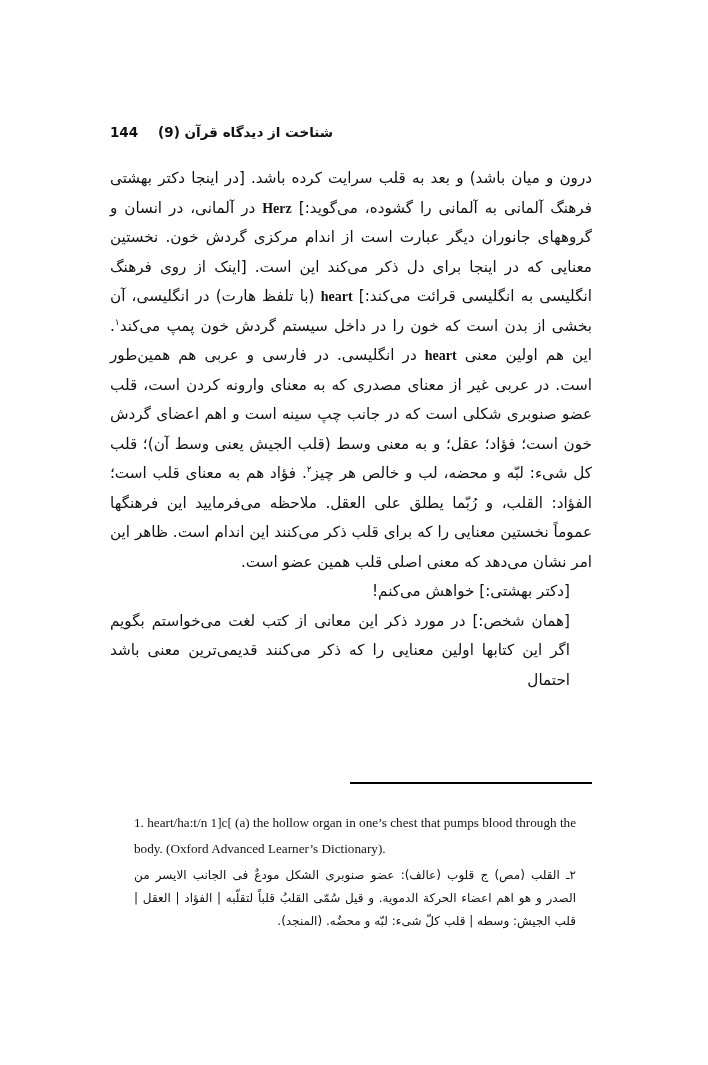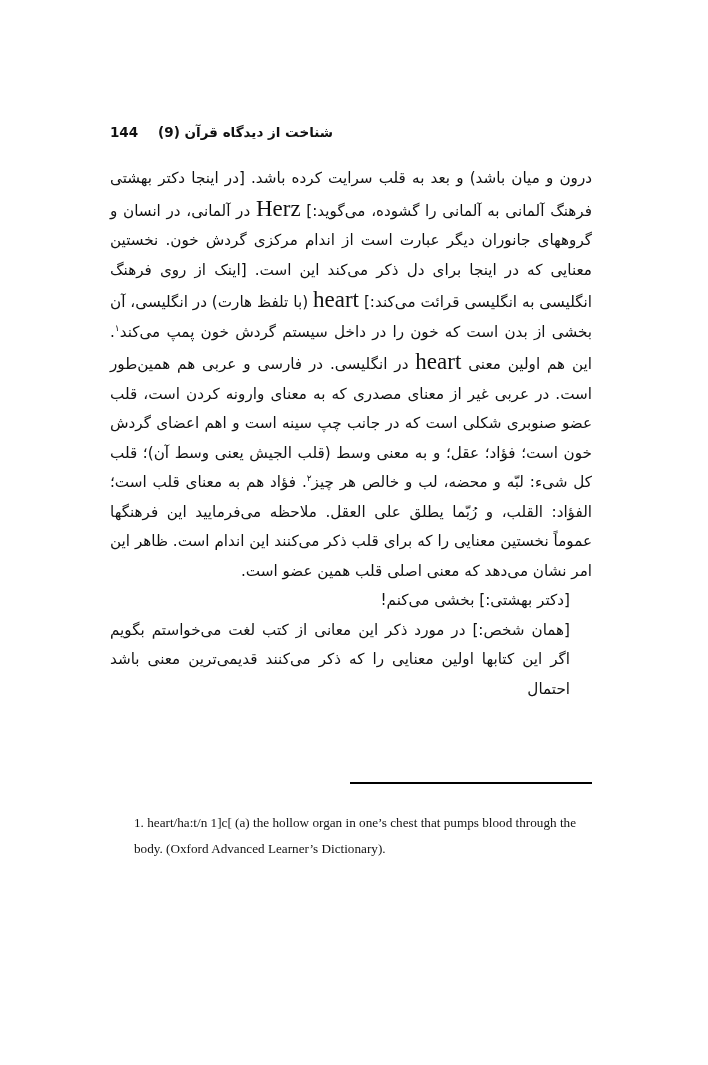--- a/index.html
+++ b/index.html
@@ -13,21 +13,21 @@
     direction: rtl; display: flex; align-items: center; gap: 20px;
     font-family: "DejaVu Sans", sans-serif; font-weight: bold; font-size: 13.5px;
   }
   .body-text {
     position: absolute; top: 164px; left: 110px; width: 482px;
     direction: rtl; text-align: justify; text-align-last: right;
     font-family: "DejaVu Sans", sans-serif; font-size: 15.2px; line-height: 29.5px;
   }
   .body-text p { margin: 0; }
   .body-text .indent { padding-right: 22px; text-align-last: right; }
-  .body-text b.latin { font-family: "Liberation Serif", serif; font-weight: normal; font-size: 23px; }
+  .body-text b.latin { font-family: "Liberation Serif", serif; font-weight: bold; font-size: 14px; }
   sup { font-size: 9px; vertical-align: super; line-height: 0; }
   .rule {
     position: absolute; top: 782px; left: 350px; width: 242px; height: 0;
     border-top: 2px solid #000;
   }
   .fn-en {
     position: absolute; top: 794px; left: 118px; width: 474px;
     direction: ltr; text-align: justify;
     font-family: "Liberation Serif", serif; font-size: 13.2px; line-height: 26px;
   }
@@ -43,24 +43,27 @@
 
 <div class="page">
 
   <div class="header">
     <span>شناخت از دیدگاه قرآن (9)</span>
     <span>144</span>
   </div>
 
   <div class="body-text">
     <p><span>درون و میان باشد) و بعد به قلب سرایت کرده باشد. [در اینجا دکتر بهشتی فرهنگ آلمانی به آلمانی را گشوده، می‌گوید:] </span><b class="latin">Herz</b><span> در آلمانی، در انسان و گروههای جانوران دیگر عبارت است از اندام مرکزی گردش خون. نخستین معنایی که در اینجا برای دل ذکر می‌کند این است. [اینک از روی فرهنگ انگلیسی به انگلیسی قرائت می‌کند:] </span><b class="latin">heart</b><span> (با تلفظ هارت) در انگلیسی، آن بخشی از بدن است که خون را در داخل سیستم گردش خون پمپ می‌کند</span><sup>۱</sup><span>. این هم اولین معنی </span><b class="latin">heart</b><span> در انگلیسی. در فارسی و عربی هم همین‌طور است. در عربی غیر از معنای مصدری که به معنای وارونه کردن است، قلب عضو صنوبری شکلی است که در جانب چپ سینه است و اهم اعضای گردش خون است؛ فؤاد؛ عقل؛ و به معنی وسط (قلب الجیش یعنی وسط آن)؛ قلب کل شیء: لبّه و محضه، لب و خالص هر چیز</span><sup>۲</sup><span>. فؤاد هم به معنای قلب است؛ الفؤاد: القلب، و رُبّما یطلق علی العقل. ملاحظه می‌فرمایید این فرهنگها عموماً نخستین معنایی را که برای قلب ذکر می‌کنند این اندام است. ظاهر این امر نشان می‌دهد که معنی اصلی قلب همین عضو است.</span></p>
-    <p class="indent">[دکتر بهشتی:] بخشی می‌کنم!</p>
+    <p class="indent">[دکتر بهشتی:] خواهش می‌کنم!</p>
     <p class="indent">[همان شخص:] در مورد ذکر این معانی از کتب لغت می‌خواستم بگویم اگر این کتابها اولین معنایی را که ذکر می‌کنند قدیمی‌ترین معنی باشد احتمال</p>
   </div>
 
   <div class="rule"></div>
 
   <div class="fn-en">
     <p>1. heart/ha:t/n 1]c[ (a) the hollow organ in one’s chest that pumps blood through the body. (Oxford Advanced Learner’s Dictionary).</p>
   </div>
 
+  <div class="fn-ar">
+    <p>۲ـ القلب (مص) ج قلوب (عالف): عضو صنوبری الشکل مودعٌ فی الجانب الایسر من الصدر و هو اهم اعضاء الحرکة الدمویة. و قیل سُمّی القلبُ قلباً لتقلّبه | الفؤاد | العقل | قلب الجیش: وسطه | قلب کلّ شیء: لبّه و محضُه. (المنجد).</p>
+  </div>
 
 </div>
 
 </body></html>

